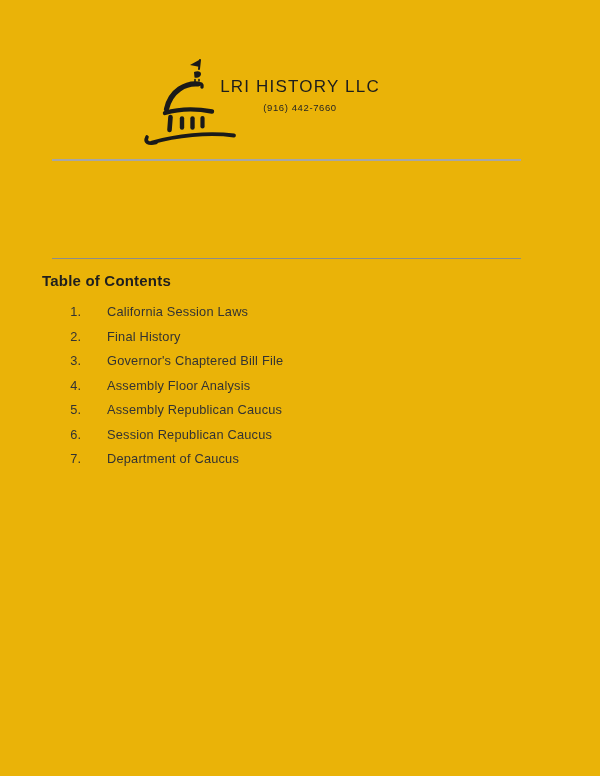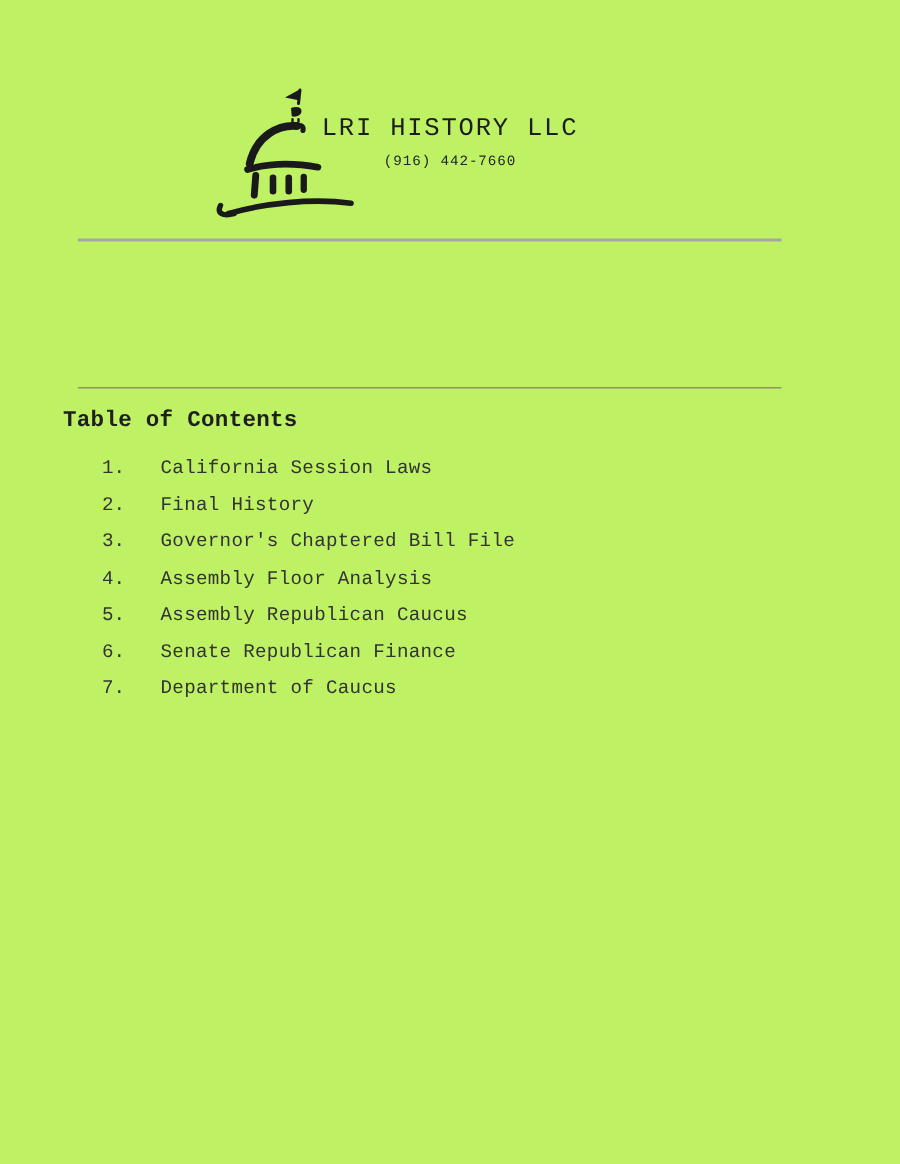--- a/index.html
+++ b/index.html
@@ -2,22 +2,22 @@
 <html><head>
 <meta charset="utf-8">
 <style>
   * { margin: 0; padding: 0; box-sizing: border-box; }
   html, body { background: #e8e8e8; }
   .page {
     position: relative;
     width: 600px;
     height: 776px;
     margin: 0 auto;
-    background: #bef264;
-    font-family: Liberation Mono, monospace;
+    background: #eab308;
+    font-family: Liberation Sans, sans-serif;
     color: #2b2b2b;
     overflow: hidden;
   }
 
   
   .logo {
     position: absolute;
     left: 138px;
     top: 56px;
     width: 100px;
@@ -158,21 +158,21 @@
     <li class="toc-item">
       <span class="toc-num">4.</span>
       <span class="toc-label">Assembly Floor Analysis</span>
     </li>
     <li class="toc-item">
       <span class="toc-num">5.</span>
       <span class="toc-label">Assembly Republican Caucus</span>
     </li>
     <li class="toc-item">
       <span class="toc-num">6.</span>
-      <span class="toc-label">Senate Republican Finance</span>
+      <span class="toc-label">Session Republican Caucus</span>
     </li>
     <li class="toc-item">
       <span class="toc-num">7.</span>
       <span class="toc-label">Department of Caucus</span>
     </li>
   </ol>
 
 </div>
 
 </body></html>

